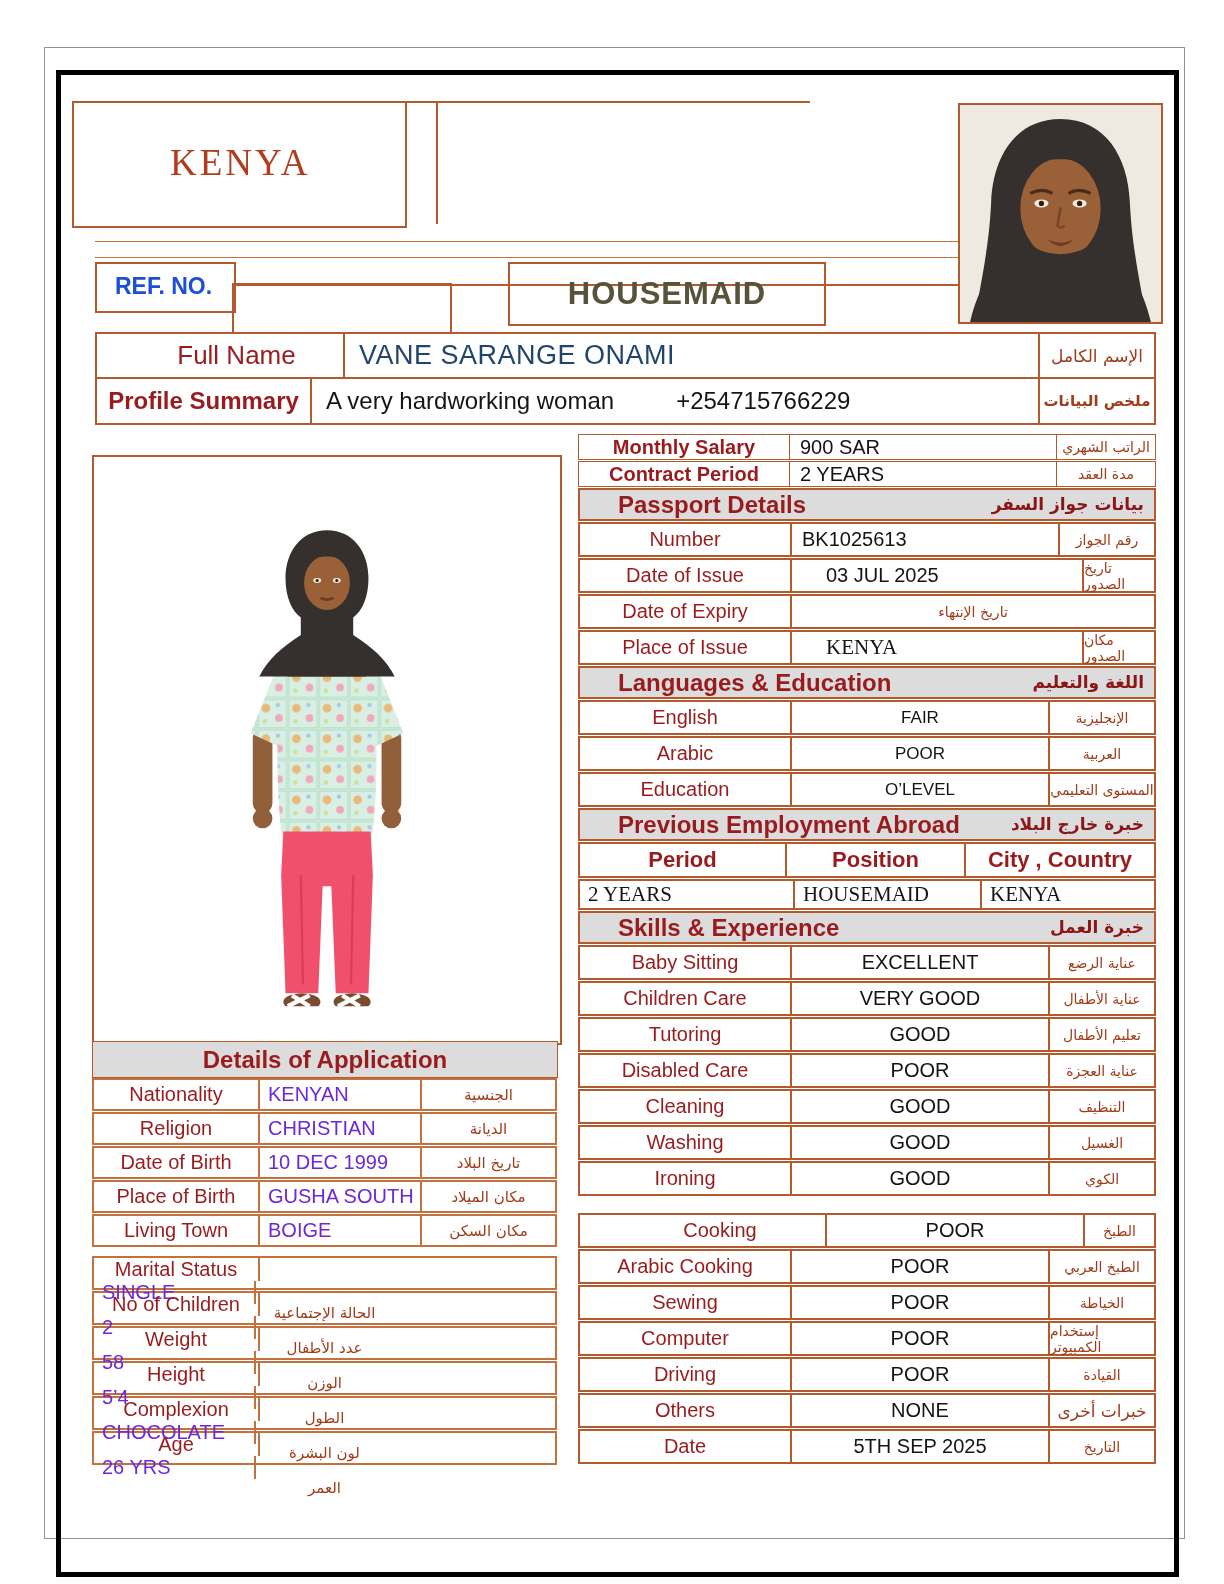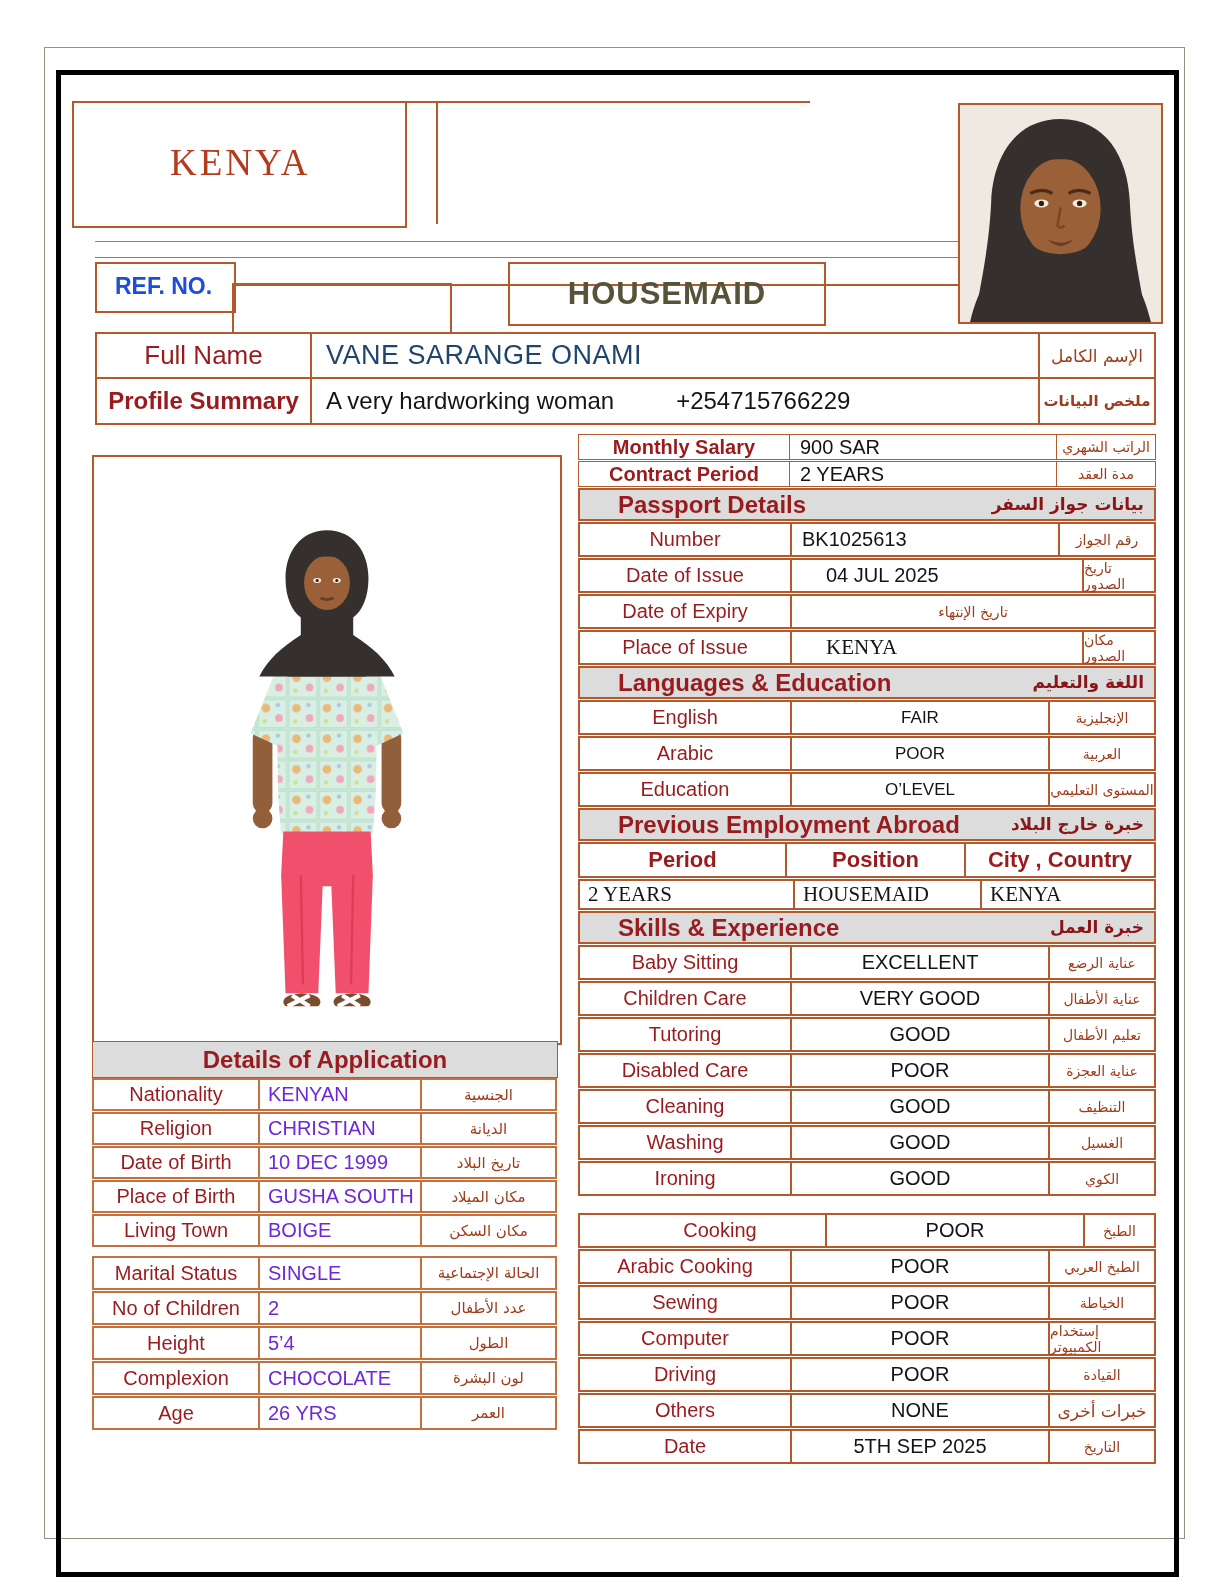--- a/index.html
+++ b/index.html
@@ -34,41 +34,41 @@
         display:flex;align-items:center;justify-content:center;}
   .title-box span{font-weight:bold;font-size:31px;letter-spacing:1px;color:var(--olive);}
   .photo-box{left:958px;top:103px;width:201px;height:217px;border:2px solid var(--bo);background:#fff;z-index:5;}
   .photo-box svg{display:block;width:100%;height:100%;}
   
   .identity{left:95px;top:332px;width:1061px;}
   .id-row{display:flex;border:2px solid var(--bo);box-sizing:border-box;height:47px;background:#fff;}
   .id-row + .id-row{margin-top:-2px;height:48px;}
   .id-label{width:213px;border-right:2px solid var(--bo);display:flex;align-items:center;justify-content:center;
         color:var(--red);}
-  .id-row.r1 .id-label{font-size:26px;}
+  .id-row.r1 .id-label{font-size:26px;margin-left:33px;}
   .id-row.r2 .id-label{font-size:24px;font-weight:bold;}
   .id-value{flex:1;display:flex;align-items:center;padding-left:14px;}
   .id-value.name{color:var(--blue);font-size:27px;letter-spacing:.5px;}
   .id-value.summary{font-size:24px;color:#151515;}
   .id-value .phone{margin-left:62px;}
   .id-ar{width:114px;border-left:2px solid var(--bo);display:flex;align-items:center;justify-content:center;}
   .ar-text{font-family:"DejaVu Sans",sans-serif;color:var(--ar);}
   .id-row.r1 .id-ar .ar-text{font-size:17px;}
   .id-row.r2 .id-ar .ar-text{font-size:15px;font-weight:bold;}
   
   .body-photo-box{left:92px;top:455px;width:466px;height:586px;border:2px solid var(--bo);
         display:flex;justify-content:center;background:#fff;}
   .body-photo-box svg{margin-top:54px;width:262px;height:auto;}
   .details-header{left:92px;top:1041px;width:466px;height:37px;background:var(--gray);
         border:1px solid var(--bo);box-sizing:border-box;display:flex;align-items:center;justify-content:center;}
   .details-header span{font-weight:bold;font-size:24px;color:var(--red);}
   .left-table{left:92px;width:465px;}
   .lt1{top:1078px;} .lt2{top:1256px;}
   .lrow{display:flex;border:2px solid var(--bo-light);box-sizing:border-box;height:33px;background:#fff;}
-  .lt2 .lrow{height:34px;}
+  .lt2 .lrow{height:34px;flex-direction:column;}
   .lrow + .lrow{margin-top:1px;}
   .lrow .lc1{width:164px;border-right:2px solid var(--bo-light);display:flex;align-items:center;justify-content:center;
         color:var(--red);font-size:20px;}
   .lrow .lc2{width:152px;border-right:2px solid var(--bo-light);display:flex;align-items:center;
         padding-left:8px;font-size:20px;color:#6d28d9;}
   .lrow .lc3{flex:1;display:flex;align-items:center;justify-content:center;font-size:15px;}
   
   .right-col{left:578px;top:434px;width:578px;}
   .rrow{display:flex;border:2px solid var(--bo);box-sizing:border-box;background:#fff;}
   .rrow + .rrow{margin-top:1px;}
@@ -254,20 +254,27 @@
         </div>
       </div>
       <div class="lrow">
         <div class="lc1">No of Children</div>
         <div class="lc2">2</div>
         <div class="lc3">
           <span class="ar-text">عدد الأطفال</span>
         </div>
       </div>
       <div class="lrow">
+        <div class="lc1">Weight</div>
+        <div class="lc2">58</div>
+        <div class="lc3">
+          <span class="ar-text">الوزن</span>
+        </div>
+      </div>
+      <div class="lrow">
         <div class="lc1">Height</div>
         <div class="lc2">5’4</div>
         <div class="lc3">
           <span class="ar-text">الطول</span>
         </div>
       </div>
       <div class="lrow">
         <div class="lc1">Complexion</div>
         <div class="lc2">CHOCOLATE</div>
         <div class="lc3">
@@ -304,21 +311,21 @@
       </div>
       <div class="rrow kv">
         <div class="rk">Number</div>
         <div class="rv left">BK1025613</div>
         <div class="ra">
           <span class="ar-text">رقم الجواز</span>
         </div>
       </div>
       <div class="rrow kv">
         <div class="rk">Date of Issue</div>
-        <div class="rv left indent">04 JUL 2025</div>
+        <div class="rv left indent">03 JUL 2025</div>
         <div class="ra">
           <span class="ar-text">تاريخ الصدور</span>
         </div>
       </div>
       <div class="rrow kv">
         <div class="rk">Date of Expiry</div>
         <div class="ra">
           <span class="ar-text">تاريخ الإنتهاء</span>
         </div>
       </div>

